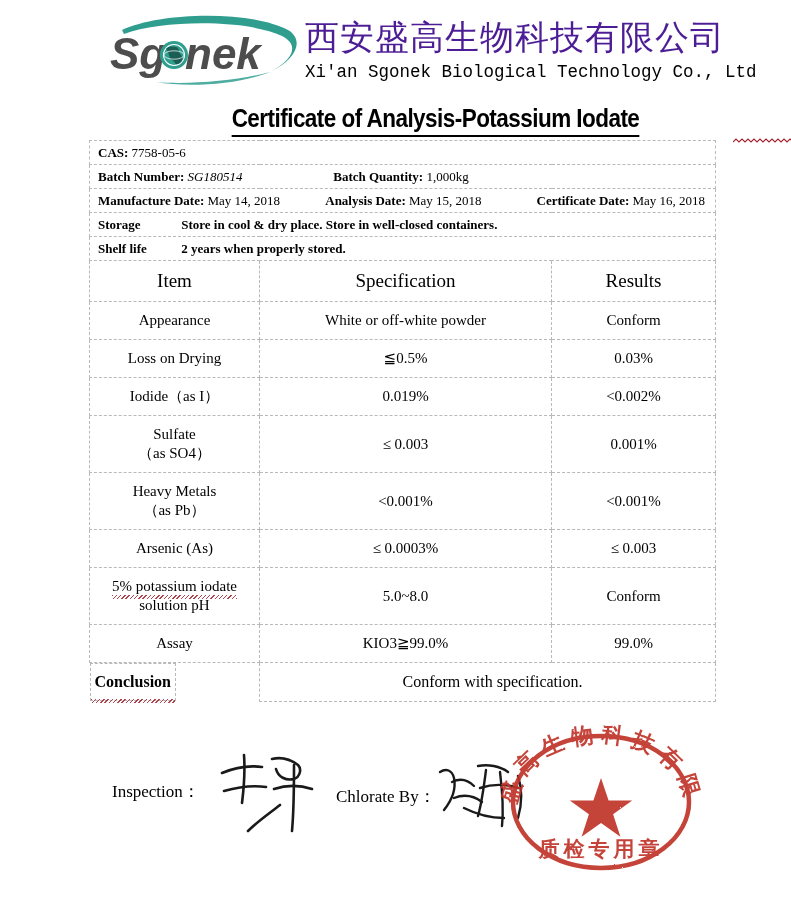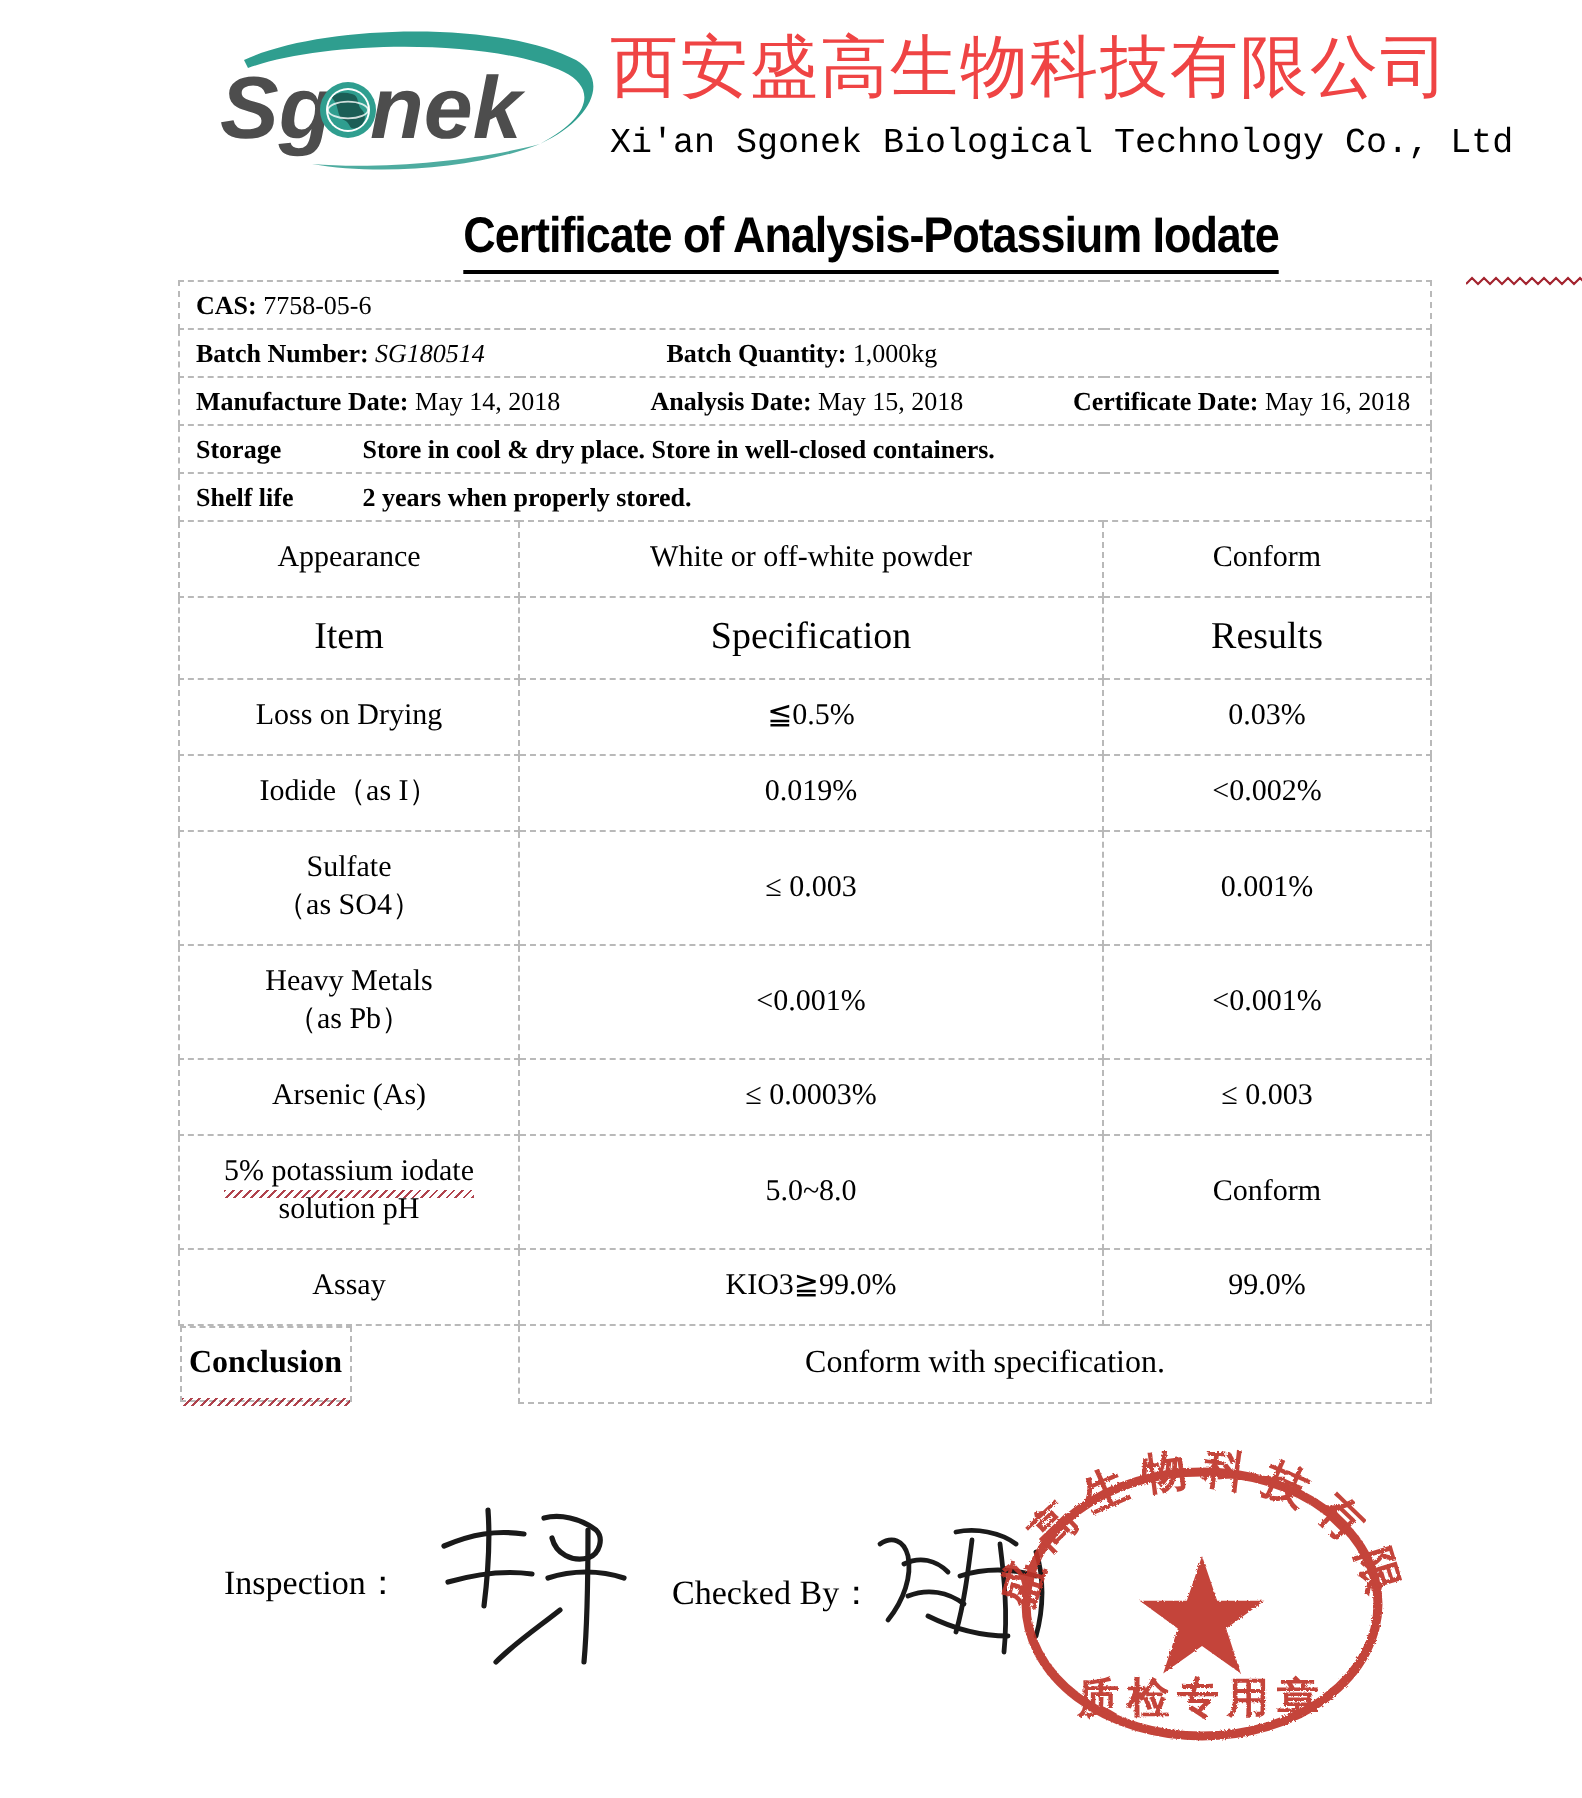--- a/index.html
+++ b/index.html
@@ -18,24 +18,24 @@
   }
   #logo-block{
     position:absolute; left:100px; top:14px; width:205px; height:76px;
   }
   #logo-svg{ position:absolute; left:0; top:0; }
 
   #company-names{
     position:absolute; left:305px; top:16px; width:420px;
   }
   #company-name-cn{
-    font-family:Liberation Mono, monospace;
+    font-family:Liberation Sans, sans-serif;
     font-size:34px;
     letter-spacing:1px;
-    color:#ef4444;
+    color:#4c1d95;
     line-height:42px;
     white-space:nowrap;
   }
   #company-name-en{
     font-family:"Liberation Mono", monospace;
     font-size:17.5px;
     color:#000000;
     line-height:24px;
     margin-top:2px;
     white-space:nowrap;
@@ -250,31 +250,31 @@
     <tr>
       <td class="hdr-cell" colspan="3">
         <span class="seg" style="min-width:80px">
           <span class="lbl">Shelf life</span>
         </span>
         <span class="val-bold">2 years when properly stored.</span>
       </td>
     </tr>
 
     <tr>
-      <td class="item-cell">
-        <div>Appearance</div>
-      </td>
-      <td class="spec-cell">White or off-white powder</td>
-      <td class="res-cell">Conform</td>
-    </tr>
-
-    <tr>
       <td class="col-head">Item</td>
       <td class="col-head">Specification</td>
       <td class="col-head">Results</td>
+    </tr>
+
+    <tr>
+      <td class="item-cell">
+        <div>Appearance</div>
+      </td>
+      <td class="spec-cell">White or off-white powder</td>
+      <td class="res-cell">Conform</td>
     </tr>
 
     <tr>
       <td class="item-cell">
         <div>Loss on Drying</div>
       </td>
       <td class="spec-cell">≦0.5%</td>
       <td class="res-cell">0.03%</td>
     </tr>
 
@@ -346,21 +346,21 @@
       <path d="M8 30 C22 24, 34 22, 48 24"></path>
       <path d="M30 12 C31 26, 30 44, 28 60"></path>
       <path d="M10 48 C24 44, 38 42, 52 44"></path>
       <path d="M58 16 C66 14, 76 16, 84 22 C88 26, 86 34, 80 36 C72 38, 64 34, 62 26"></path>
       <path d="M60 46 C72 42, 86 42, 98 46"></path>
       <path d="M80 22 C80 44, 80 66, 78 88"></path>
       <path d="M66 62 C56 70, 44 78, 34 88"></path>
     </g>
   </svg>
 
-  <div class="sig-label" id="sig-checked-label">Checked By：</div>
+  <div class="sig-label" id="sig-checked-label">Chlorate By：</div>
   <svg id="sig-checked-mark" width="96" height="78" viewBox="0 0 96 78">
     <g fill="none" stroke="#1a1a1a" stroke-width="2.4" stroke-linecap="round">
       <path d="M6 14 C12 10, 18 12, 20 20 C22 30, 18 42, 10 52"></path>
       <path d="M18 24 C26 20, 34 22, 40 28"></path>
       <path d="M20 40 C30 36, 40 38, 48 44"></path>
       <path d="M44 8 C54 6, 66 8, 74 14"></path>
       <path d="M52 12 C50 28, 48 44, 44 58"></path>
       <path d="M66 14 C68 30, 70 48, 68 68"></path>
       <path d="M46 30 C58 26, 72 26, 84 30"></path>
       <path d="M84 18 C88 30, 88 46, 84 60"></path>

